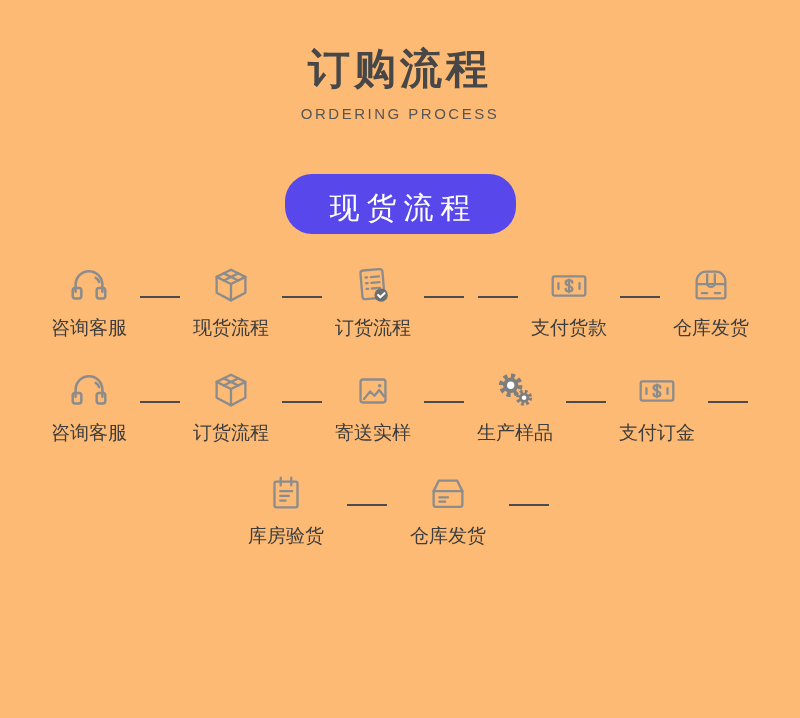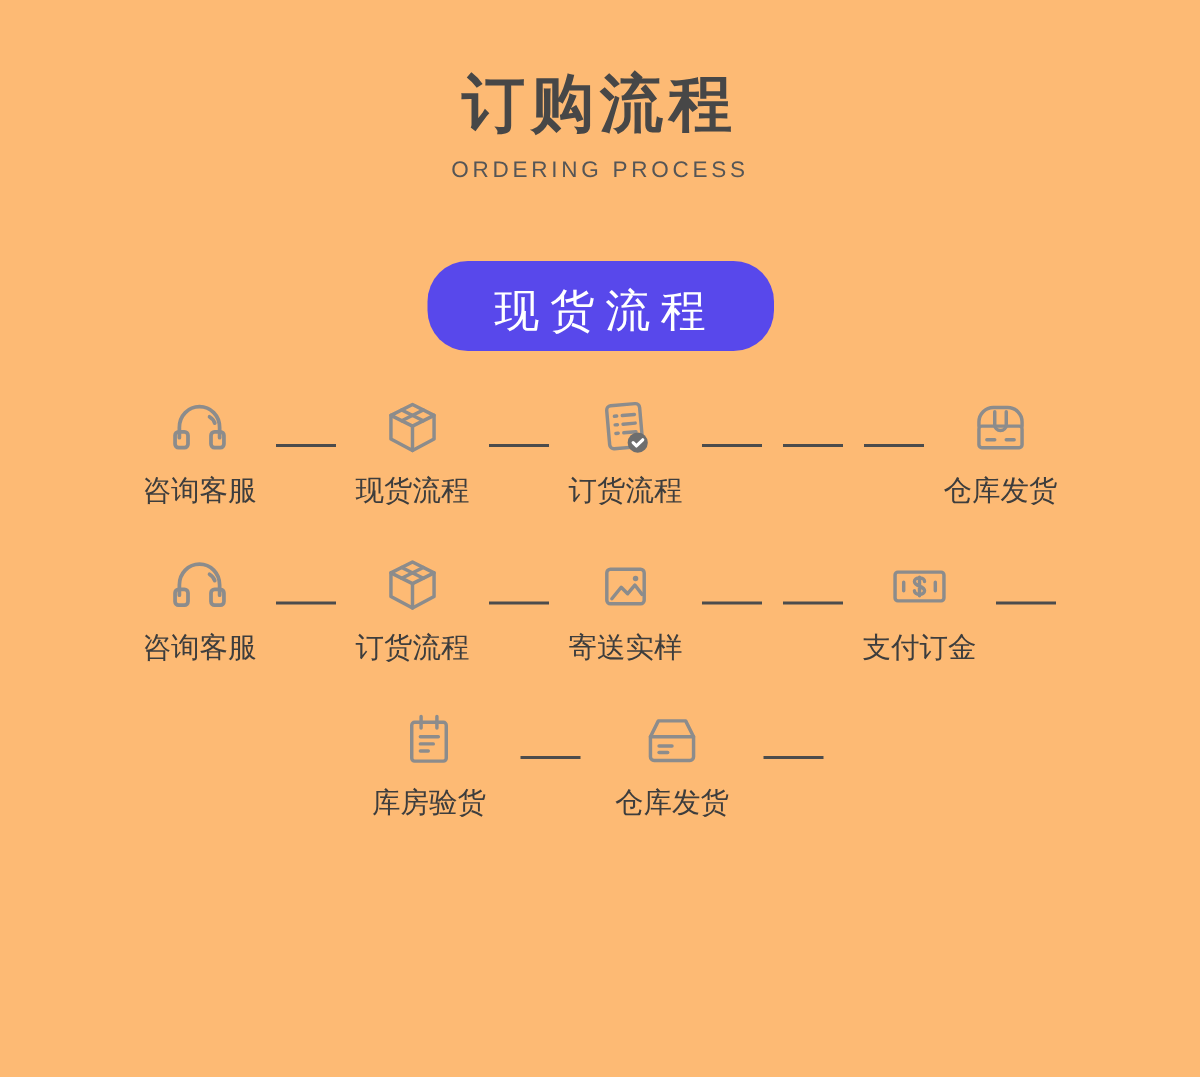--- a/index.html
+++ b/index.html
@@ -188,20 +188,28 @@
     <div class="step">
       <span class="icon">
           <svg class="ic" viewBox="0 0 48 48">
             <use href="#sym-checklist"></use>
           </svg>
         </span>
       <span class="label">订货流程</span>
     </div>
     <div class="connector"></div>
     <div class="connector"></div>
+    <div class="step">
+      <span class="icon">
+          <svg class="ic" viewBox="0 0 48 48">
+            <use href="#sym-banknote"></use>
+          </svg>
+        </span>
+      <span class="label">支付货款</span>
+    </div>
     <div class="connector"></div>
     <div class="step">
       <span class="icon">
           <svg class="ic" viewBox="0 0 48 48">
             <use href="#sym-package"></use>
           </svg>
         </span>
       <span class="label">仓库发货</span>
     </div>
   </div>
@@ -228,20 +236,28 @@
     <div class="connector"></div>
     <div class="step">
       <span class="icon">
           <svg class="ic" viewBox="0 0 48 48">
             <use href="#sym-image"></use>
           </svg>
         </span>
       <span class="label">寄送实样</span>
     </div>
     <div class="connector"></div>
+    <div class="step">
+      <span class="icon">
+          <svg class="ic" viewBox="0 0 48 48">
+            <use href="#sym-gears"></use>
+          </svg>
+        </span>
+      <span class="label">生产样品</span>
+    </div>
     <div class="connector"></div>
     <div class="step">
       <span class="icon">
           <svg class="ic" viewBox="0 0 48 48">
             <use href="#sym-banknote"></use>
           </svg>
         </span>
       <span class="label">支付订金</span>
     </div>
     <div class="connector"></div>

